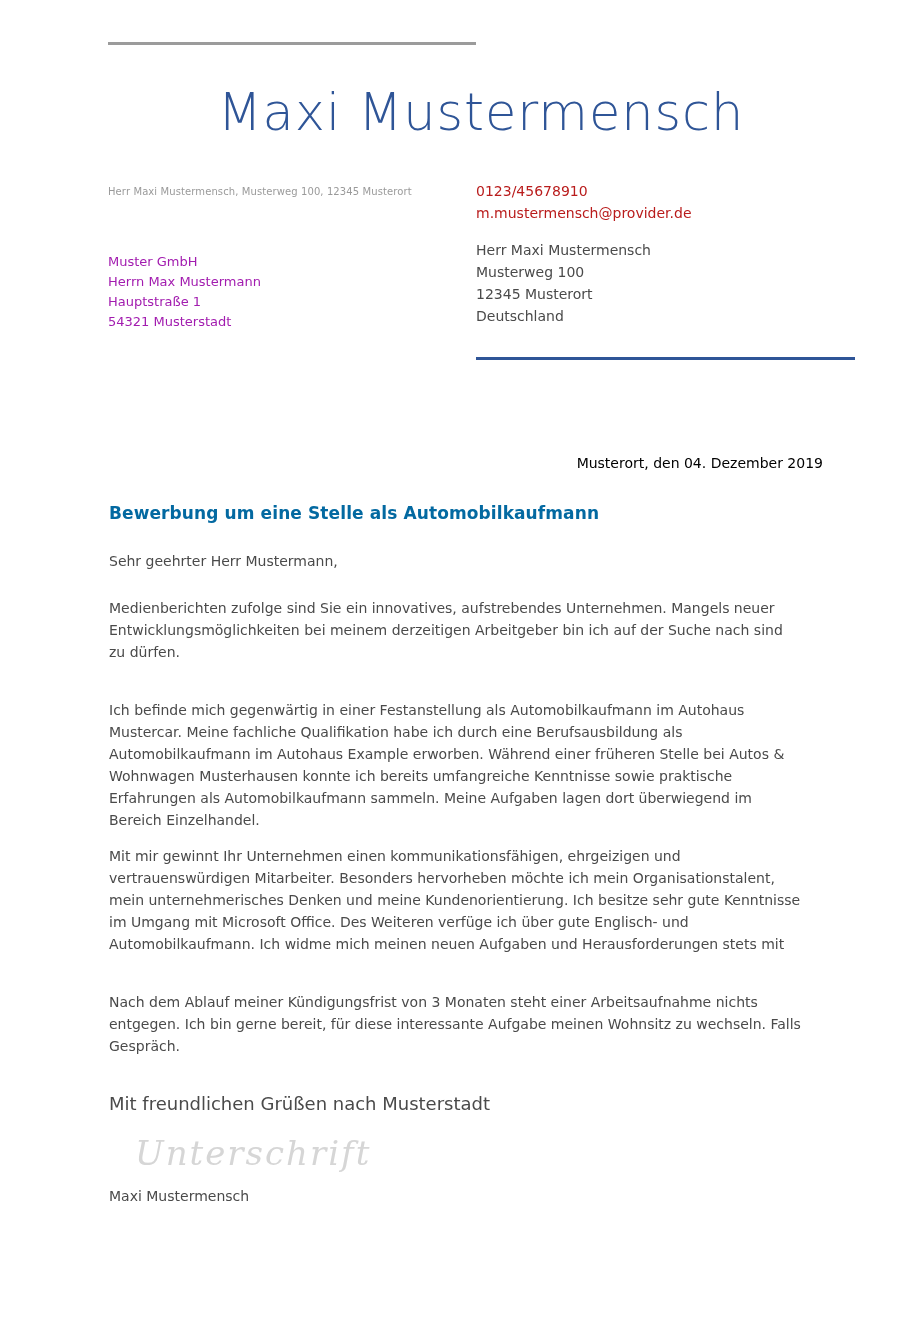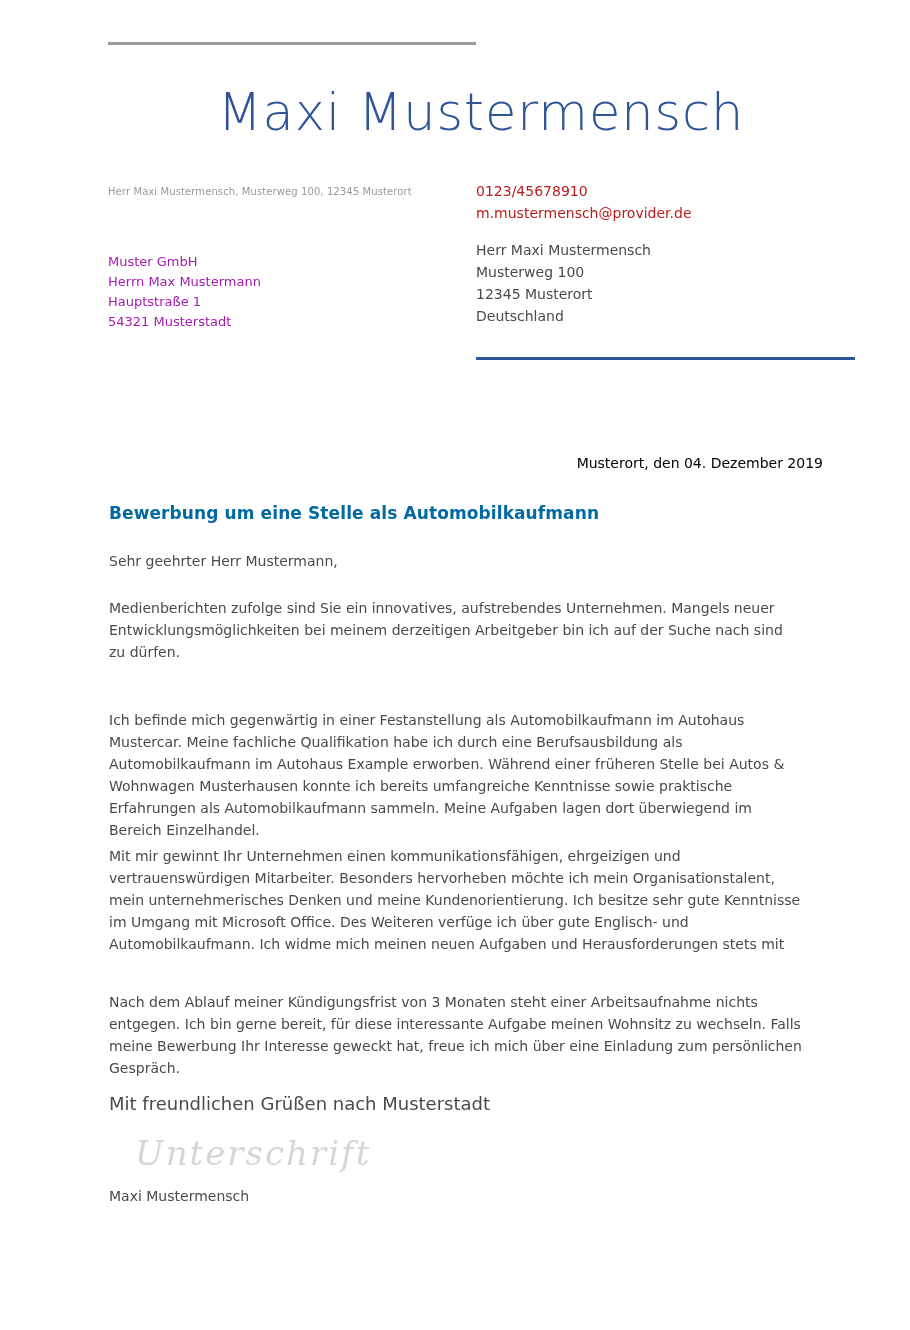--- a/index.html
+++ b/index.html
@@ -18,21 +18,21 @@
   }
   .sender-line { left: 108px; top: 186px; font-size: 10px; color: #9a9a9a; letter-spacing: 0.1px; }
   .recipient { left: 108px; top: 232px; font-size: 13px; line-height: 20px; color: #a21caf; margin-top: 20px; }
   .contact { left: 476px; top: 180px; font-size: 14px; line-height: 22px; color: #b91c1c; }
   .own-address { left: 476px; top: 239px; font-size: 14px; line-height: 22px; color: #4a4a4a; }
   .date { right: 87px; top: 455px; font-size: 14px; color: #000000; }
   .subject { left: 109px; top: 503px; font-size: 17px; font-weight: bold; color: #0369a1; letter-spacing: 0.1px; }
   .salutation { left: 109px; top: 553px; font-size: 14px; color: #4a4a4a; }
   .body-text { left: 109px; width: 700px; font-size: 14px; line-height: 22px; color: #4a4a4a; }
   .p1 { top: 597px; }
-  .p2 { top: 699px; margin-top: 10px; }
+  .p2 { top: 699px; }
   .p3 { top: 845px; }
   .p4 { top: 991px; }
   .closing { left: 109px; top: 1093px; font-size: 18px; color: #4a4a4a; }
   .signature {
     left: 135px; top: 1133px; font-family: "DejaVu Serif", serif; font-style: italic;
     font-size: 34px; color: #d6d6d6; letter-spacing: 2px;
   }
   .signer { left: 109px; top: 1188px; font-size: 14px; color: #4a4a4a; }
   .block-line { display: block; white-space: nowrap; }
 </style>
@@ -91,21 +91,20 @@
   <span class="block-line">Mit mir gewinnt Ihr Unternehmen einen kommunikationsfähigen, ehrgeizigen und</span>
   <span class="block-line">vertrauenswürdigen Mitarbeiter. Besonders hervorheben möchte ich mein Organisationstalent,</span>
   <span class="block-line">mein unternehmerisches Denken und meine Kundenorientierung. Ich besitze sehr gute Kenntnisse</span>
   <span class="block-line">im Umgang mit Microsoft Office. Des Weiteren verfüge ich über gute Englisch- und</span>
   <span class="block-line">Automobilkaufmann. Ich widme mich meinen neuen Aufgaben und Herausforderungen stets mit</span>
 </div>
 
 <div class="abs body-text p4">
   <span class="block-line">Nach dem Ablauf meiner Kündigungsfrist von 3 Monaten steht einer Arbeitsaufnahme nichts</span>
   <span class="block-line">entgegen. Ich bin gerne bereit, für diese interessante Aufgabe meinen Wohnsitz zu wechseln. Falls</span>
-  <span class="block-line">meine Bewerbung Ihr Interesse geweckt hat, freue ich mich über eine Einladung zum persönlichen</span>
   <span class="block-line">Gespräch.</span>
 </div>
 
 <div class="abs closing">Mit freundlichen Grüßen nach Musterstadt</div>
 
 <div class="abs signature">Unterschrift</div>
 
 <div class="abs signer">Maxi Mustermensch</div>
 
 </body></html>

